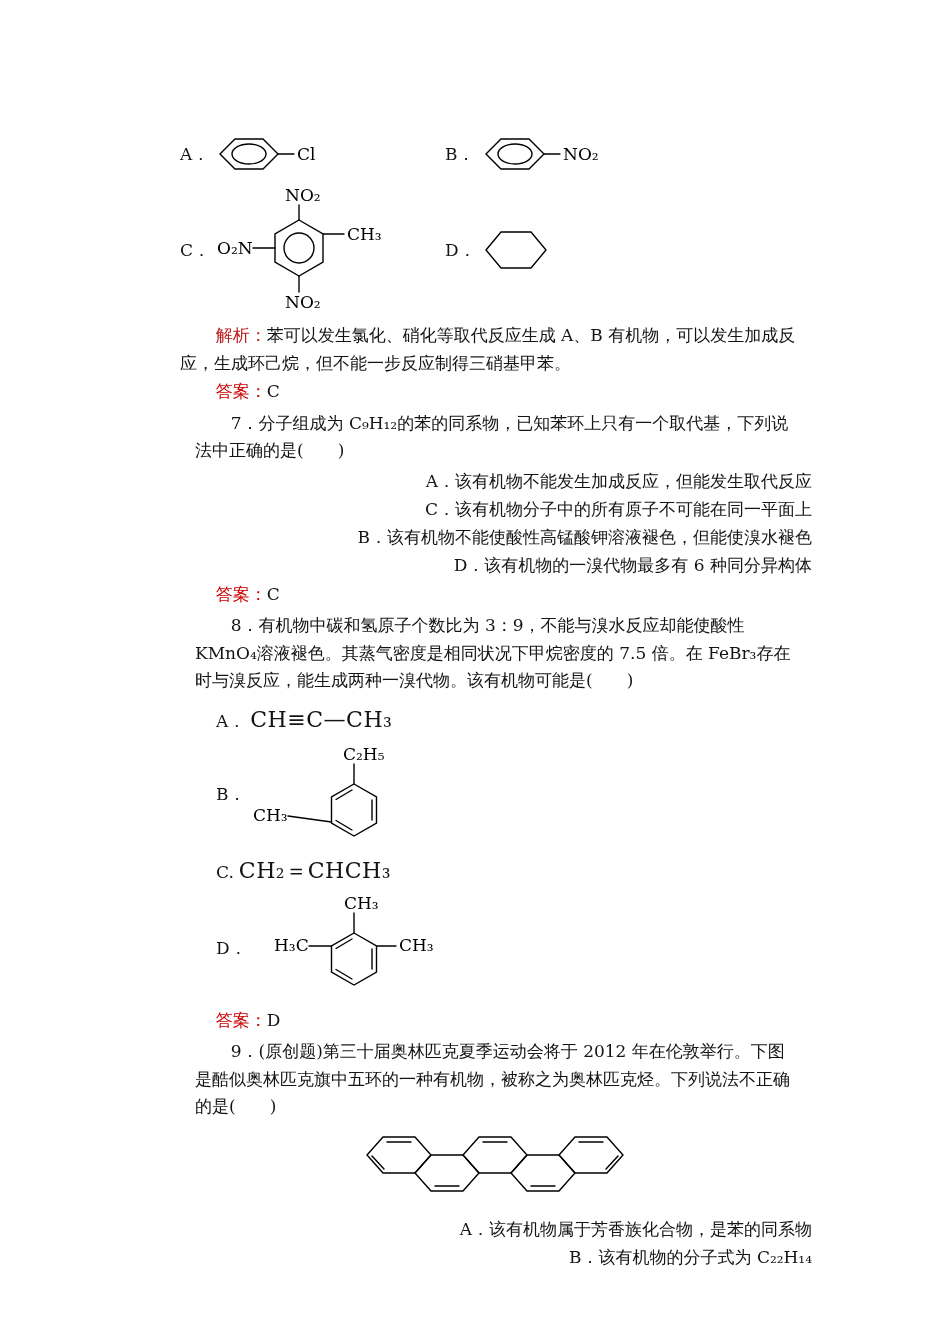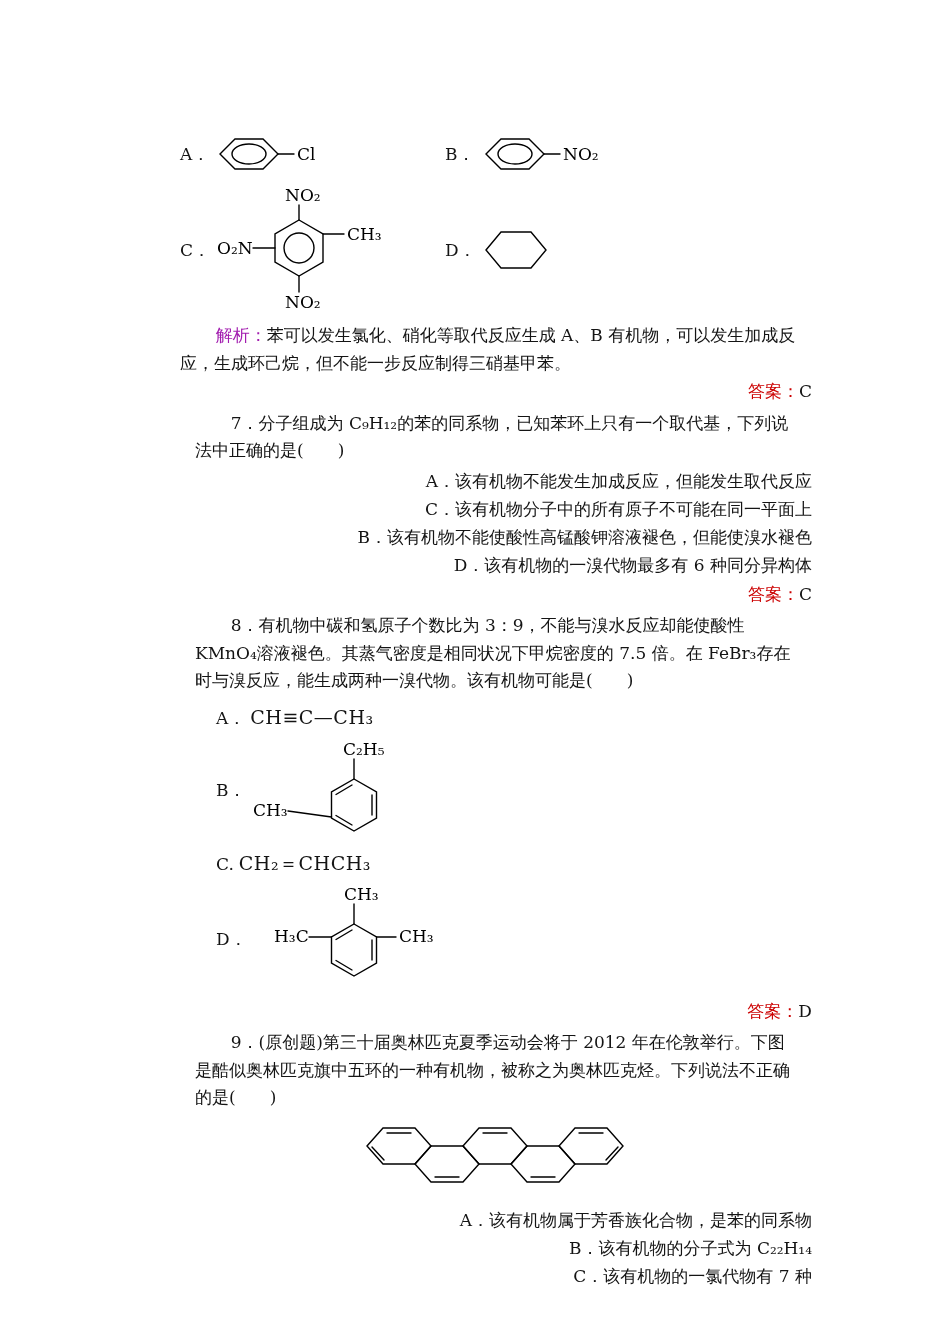--- a/index.html
+++ b/index.html
@@ -8,33 +8,33 @@
     width: 950px; height: 1344px;
     background: #ffffff;
     font-family: "DejaVu Serif", "Liberation Serif", serif;
     font-size: 17px; color: #141414;
   }
   .page { position: relative; width: 950px; height: 1344px; background: #fff; overflow: hidden; }
   .content { position: absolute; left: 180px; top: 130px; width: 632px; }
 
   .para { margin: 4px 15px 2px; line-height: 1.62; text-indent: 2.1em; }
   .opt-line { line-height: 1.66; padding-left: 2.1em; text-align: right; }
-  .answer-line, .jiexi-line { padding-left: 2.1em; line-height: 1.62; margin: 1px 0; text-align: right; }
+  .answer-line, .jiexi-line { padding-left: 2.1em; line-height: 1.62; margin: 1px 0; }
   .jiexi-para { margin: 10px 0 1px; line-height: 1.62; text-indent: 2.1em; }
-  .label-blue { color: #a21caf; }
+  .label-blue { color: #b91c1c; }
   .label-red { color: #cc0000; }
 
   .row { display: flex; align-items: center; }
   .q6-row1 { margin-bottom: 10px; }
   .q6-col-left { width: 265px; display: flex; align-items: center; }
   .q6-col-right { display: flex; align-items: center; }
   .opt-label { margin-right: 5px; white-space: nowrap; }
 
   .struct-line { display: flex; align-items: center; padding-left: 36px; margin: 4px 0; }
-  .formula { font-size: 19px; letter-spacing: 0.5px; }
+  .formula { font-size: 22px; letter-spacing: 0.5px; }
   .formula-line { padding-left: 36px; margin: 8px 0; line-height: 1.5; display: flex; align-items: baseline; }
 
   .figure { text-align: center; margin: 12px 0 14px; }
 
   svg.chem { display: block; }
   svg.chem line, svg.chem polygon, svg.chem ellipse, svg.chem circle {
     stroke: #000; fill: none; stroke-width: 1.4; stroke-linecap: round;
   }
   svg.chem text { font-family: "DejaVu Serif", serif; font-size: 17px; fill: #000; stroke: none; }
 </style>
@@ -160,16 +160,15 @@
         <line x1="120" y1="9" x2="144" y2="9"></line>
         <line x1="216" y1="9" x2="240" y2="9"></line>
         <line x1="243" y1="36" x2="255" y2="23"></line>
         <line x1="72" y1="53" x2="96" y2="53"></line>
         <line x1="168" y1="53" x2="192" y2="53"></line>
       </svg>
     </div>
 
     <div class="opt-line">A．该有机物属于芳香族化合物，是苯的同系物</div>
     <div class="opt-line">B．该有机物的分子式为 C₂₂H₁₄</div>
-    <div class="opt-line">C．该有机物的一氯代物有 7 种</div>
 
   </div>
 </div>
 
 </body></html>

